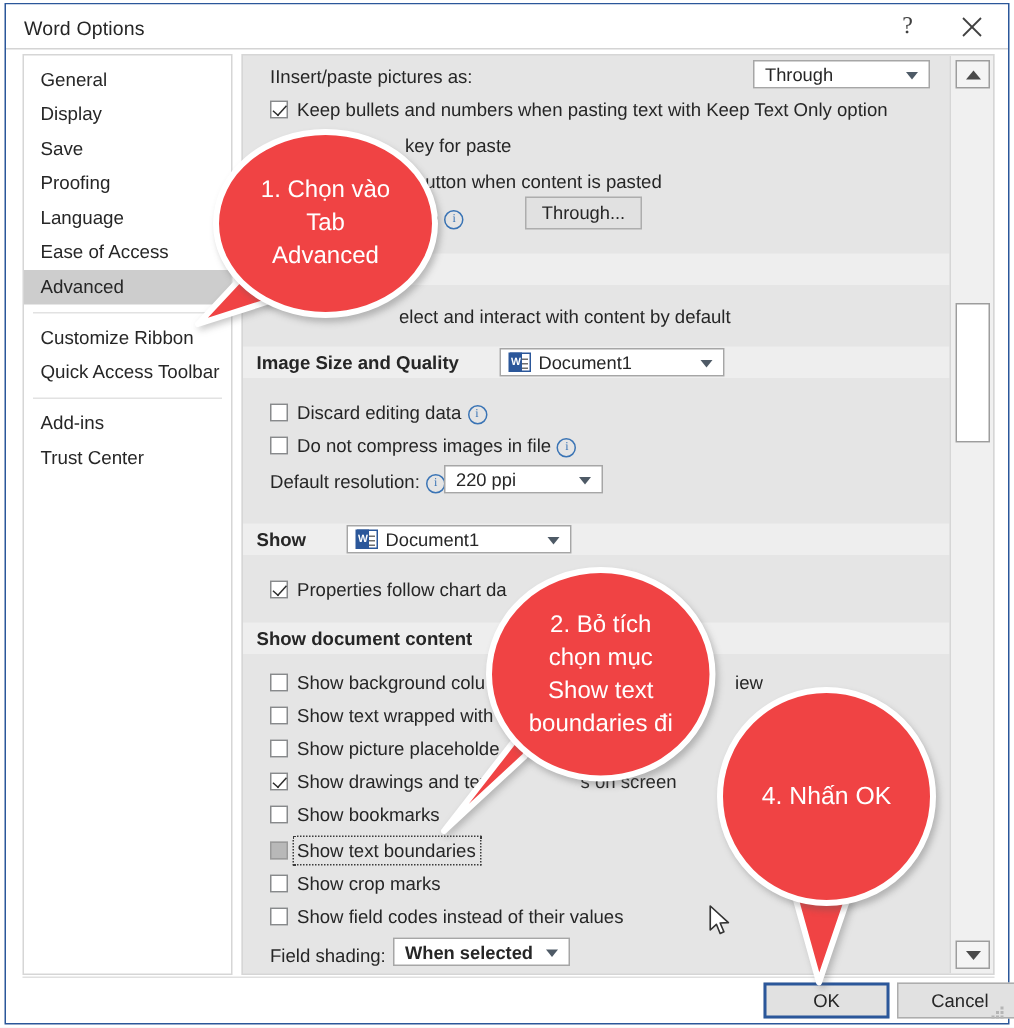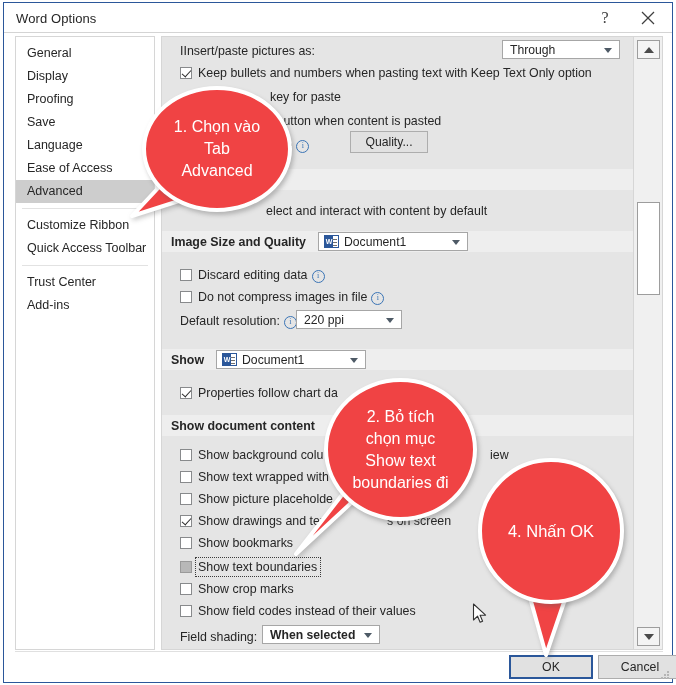--- a/index.html
+++ b/index.html
@@ -163,20 +163,21 @@
 
   
   .section-bar {
     position: absolute;
     left: 0;
     width: 472px;
     height: 21px;
     background: #eeeeee;
     display: flex;
     align-items: center;
+    gap: 15px;
   }
   .section-bar .sec-title {
     font-size: 12.4px;
     font-weight: bold;
     color: #262626;
     padding-left: 9px;
     white-space: nowrap;
   }
 
   
@@ -407,31 +408,31 @@
         <line x1="1" y1="1" x2="13" y2="13" stroke="#404040" stroke-width="1.2"></line>
         <line x1="13" y1="1" x2="1" y2="13" stroke="#404040" stroke-width="1.2"></line>
       </svg>
     </div>
   </div>
 
   <div id="sidebar">
     <div class="nav-gap"></div>
     <div class="nav-item">General</div>
     <div class="nav-item">Display</div>
+    <div class="nav-item">Save</div>
     <div class="nav-item">Proofing</div>
-    <div class="nav-item">Save</div>
     <div class="nav-item">Language</div>
     <div class="nav-item">Ease of Access</div>
     <div class="nav-item selected">Advanced</div>
     <div class="nav-sep"></div>
     <div class="nav-item">Customize Ribbon</div>
     <div class="nav-item">Quick Access Toolbar</div>
     <div class="nav-sep"></div>
+    <div class="nav-item">Add-ins</div>
     <div class="nav-item">Trust Center</div>
-    <div class="nav-item">Add-ins</div>
   </div>
 
   <div id="content-pane">
     <div id="content-inner">
 
       <div class="row" style="left:18px; top:6px;">
         <span class="ulc" style="text-decoration:none;">I</span><span style="display:inline;">Insert/paste pictures as:</span>
       </div>
       <div class="combo" style="position:absolute; left:340px; top:3px; width:118px;">
         <span class="cval">Through</span>
@@ -445,21 +446,21 @@
       <div class="row" style="left:108px; top:52px;">
         <span>key for paste</span>
       </div>
       <div class="row" style="left:98px; top:76px;">
         <span>ns button when content is pasted</span>
       </div>
       <div class="row" style="left:100px; top:100px;">
         <span>paste</span><span class="info-i">i</span>
       </div>
       <div class="pushbtn" style="position:absolute; left:188px; top:94px; width:78px;">
-        <span>Quality...</span>
+        <span>Through...</span>
       </div>
 
       <div class="section-bar" style="top:132px; background:#eeeeee;"></div>
 
       <div class="row" style="left:104px; top:166px;">
         <span>elect and interact with content by default</span>
       </div>
 
       <div class="section-bar" style="top:194px;">
         <span class="sec-title">Image Size and Quality</span>

